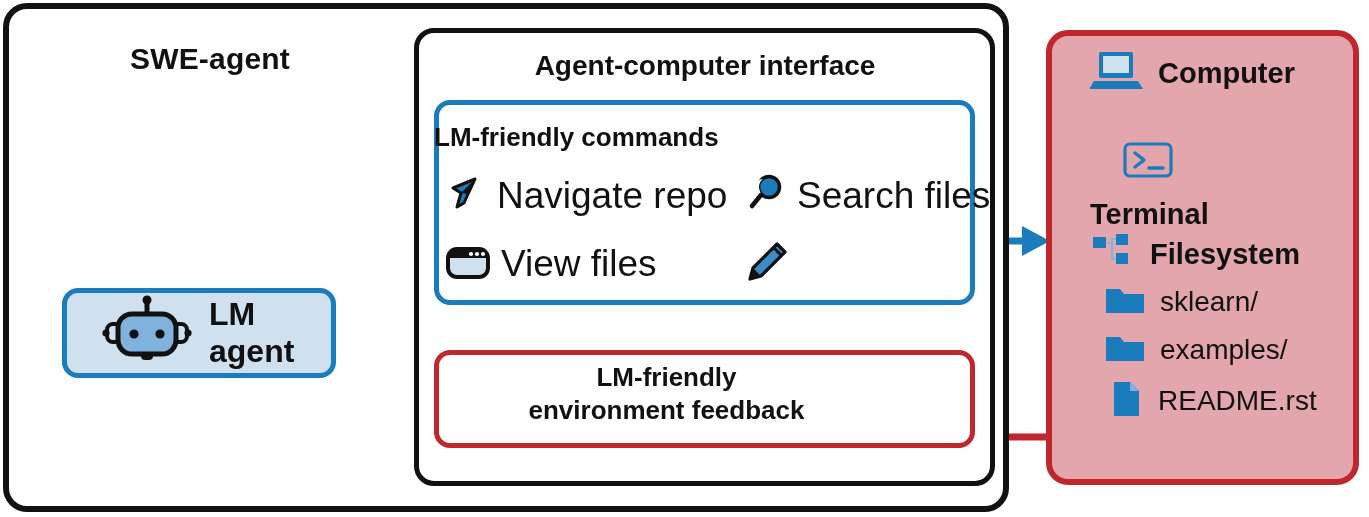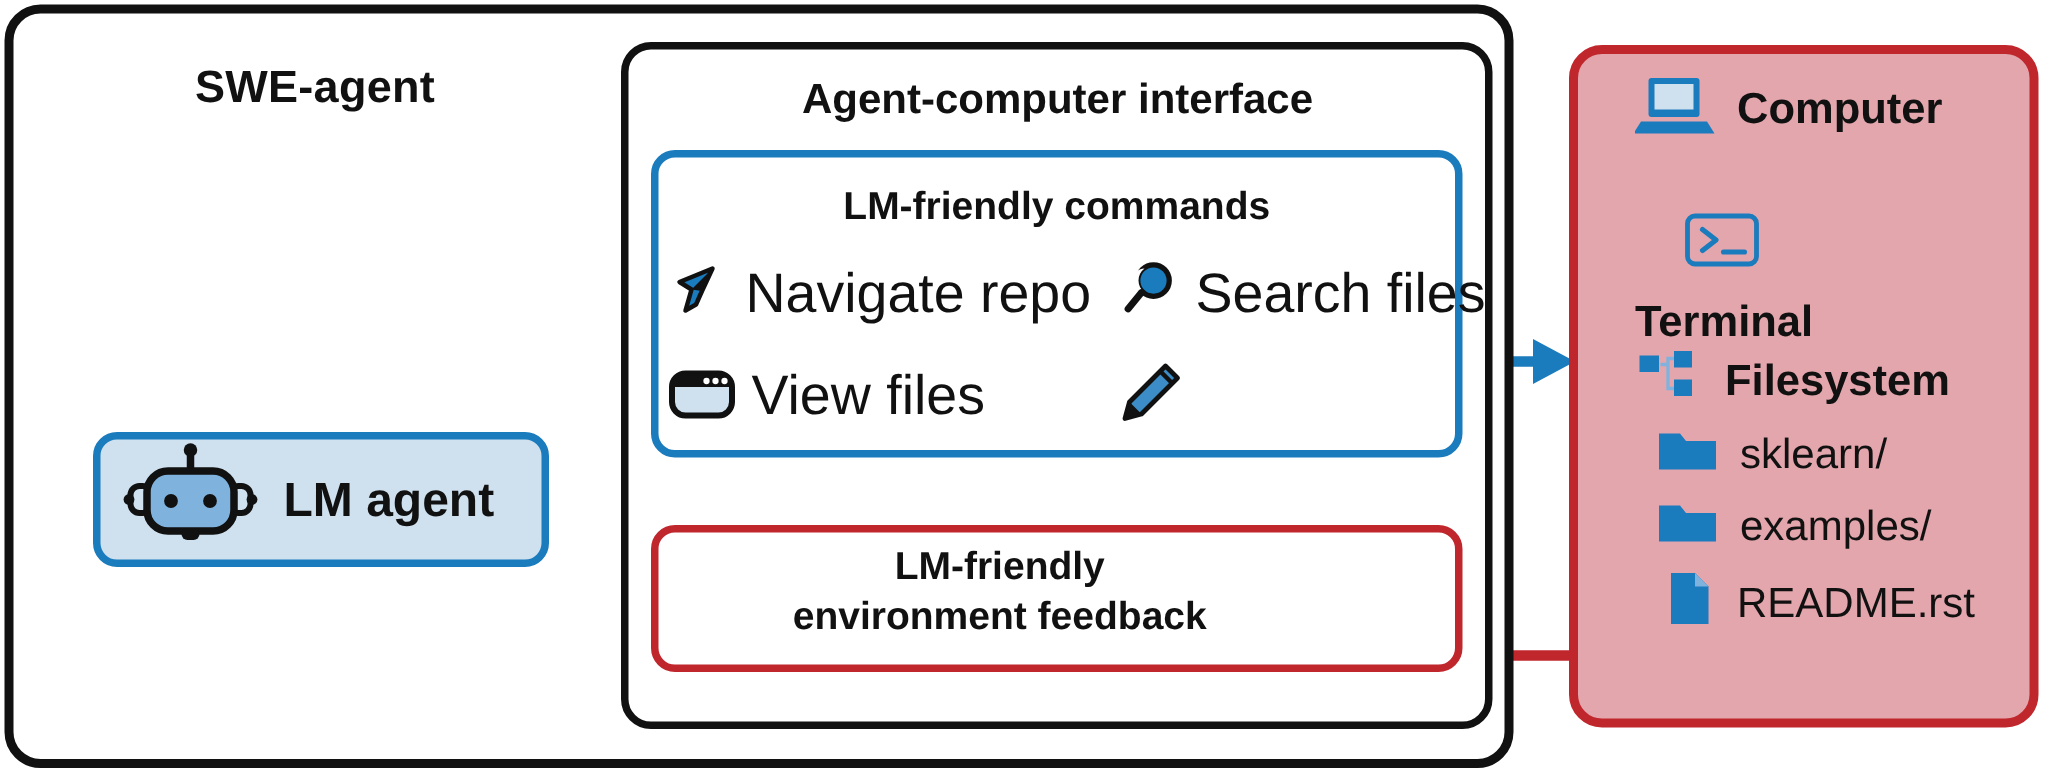--- a/index.html
+++ b/index.html
@@ -11,34 +11,34 @@
   
   #swe-agent-box{left:3px;top:3px;width:1006px;height:509px;border:6px solid #111;border-radius:24px;background:#fff;}
   #swe-agent-title{position:absolute;left:60px;top:42px;width:300px;text-align:center;font-size:30px;font-weight:bold;color:#111;letter-spacing:.2px;}
 
   
   #aci-box{left:414px;top:28px;width:581px;height:458px;border:5px solid #111;border-radius:20px;background:#fff;}
   #aci-title{position:absolute;left:420px;top:50px;width:570px;text-align:center;font-size:28px;font-weight:bold;color:#111;}
 
   
   #commands-box{left:434px;top:100px;width:541px;height:205px;border:5px solid #1a7bbd;border-radius:16px;background:#fff;}
-  #commands-title{position:absolute;left:434px;top:122px;width:541px;text-align:center;font-size:26px;font-weight:bold;color:#111;}
+  #commands-title{position:absolute;left:434px;top:122px;width:541px;text-align:left;font-size:26px;font-weight:bold;color:#111;}
 
   #commands-grid{position:absolute;left:444px;top:162px;width:525px;height:135px;
     display:grid;grid-template-columns:300px 225px;grid-template-rows:68px 68px;align-items:center;}
   .cmd{display:flex;align-items:center;gap:9px;}
   .cmd-label{font-size:37px;color:#111;white-space:nowrap;}
 
   
   #feedback-box{left:434px;top:350px;width:541px;height:98px;border:5px solid #c0272d;border-radius:16px;background:#fff;}
   #feedback-text{position:absolute;left:434px;top:361px;width:465px;text-align:center;font-size:26px;font-weight:bold;color:#111;line-height:1.26;}
 
   
-  #lm-agent-box{left:62px;top:288px;width:304px;height:90px;border:5px solid #1a7bbd;border-radius:16px;background:#cfe0ef;
-    display:flex;align-items:center;gap:14px;padding-left:12px;}
+  #lm-agent-box{left:62px;top:288px;width:274px;height:90px;border:5px solid #1a7bbd;border-radius:16px;background:#cfe0ef;
+    display:flex;align-items:center;gap:14px;padding-left:32px;}
   #lm-agent-label{font-size:32px;font-weight:bold;color:#111;}
 
   
   #env-panel{left:1046px;top:30px;width:313px;height:455px;border:6px solid #c0272d;border-radius:22px;background:#e2a6ac;}
   .env-row{position:absolute;display:flex;align-items:center;gap:14px;}
   .env-head{font-size:29px;font-weight:bold;color:#111;white-space:nowrap;}
   .env-file{font-size:28px;color:#111;white-space:nowrap;}
   #row-computer{left:1090px;top:48px;}
   #row-terminal{left:1090px;top:140px;flex-direction:column;}
   #row-filesystem{left:1090px;top:232px;}

